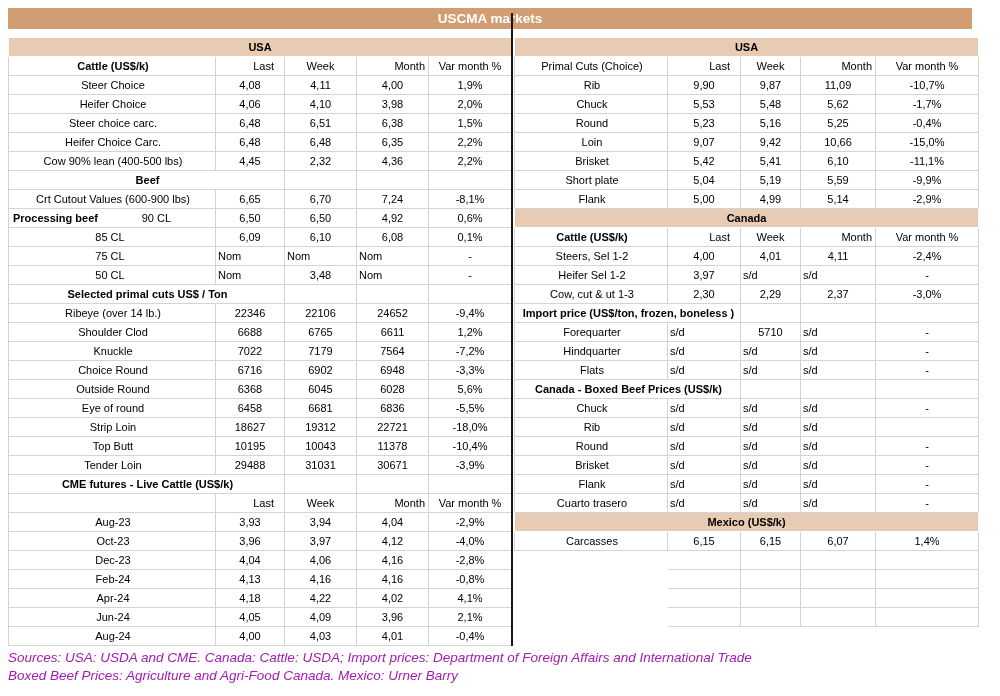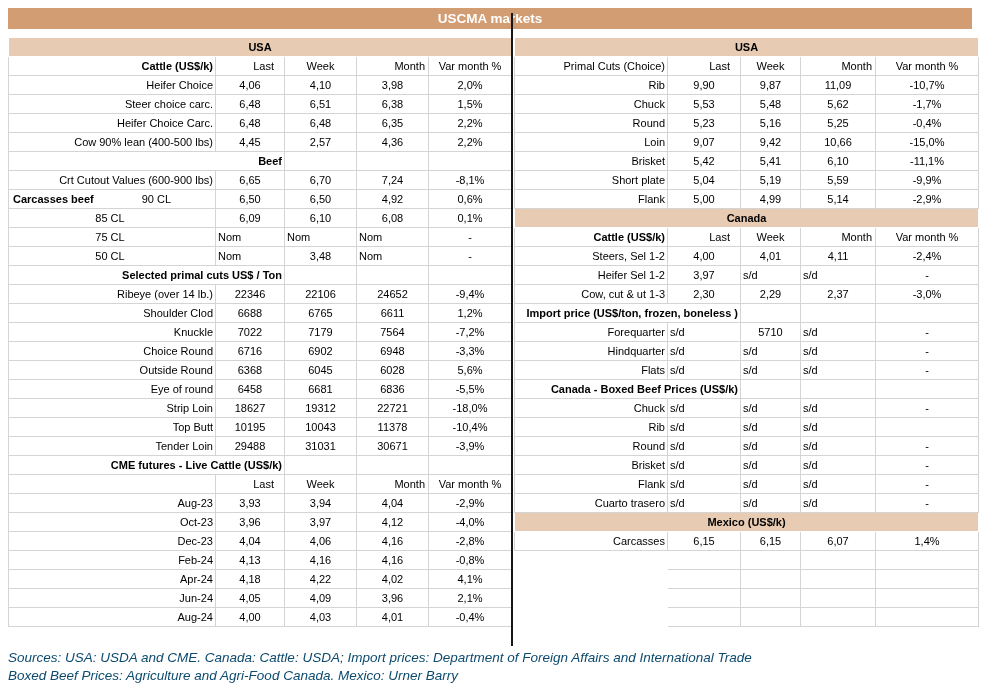--- a/index.html
+++ b/index.html
@@ -23,41 +23,41 @@
     position:absolute;top:37px;border-collapse:collapse;table-layout:fixed;
     font-size:11px;
   }
   #left-table{left:8px;width:503px;}
   #right-table{left:514px;width:464px;}
   td{
     height:18px;line-height:18px;padding:0 2px;
     border:1px solid var(--grid);
     overflow:hidden;white-space:nowrap;
   }
-  td.lbl{text-align:right;padding-left:4px;}
+  td.lbl{text-align:center;padding-left:4px;}
   td.lbl-r{text-align:center;padding-right:6px;}
   td.val{text-align:center;}
   td.txtval{text-align:left;padding-right:5px;}
   td.b{font-weight:bold;}
   td.band{
     background:var(--band2);font-weight:bold;text-align:center;
     border:1px solid #ffffff;
   }
   td.hc0{text-align:right;padding-right:10px;}
   td.hc1{text-align:center;}
   td.hc2{text-align:right;padding-right:3px;}
   td.hc3{text-align:center;}
   td.noborder{border:1px solid #ffffff;}
   .v-divider{
     position:absolute;left:511px;top:13px;width:2px;height:633px;
     background:#161616;
   }
   .footer{
     position:absolute;left:8px;top:649px;width:980px;
-    font-size:13.5px;font-style:italic;line-height:17.5px;color:#0c4a6e;
+    font-size:13.5px;font-style:italic;line-height:17.5px;color:#a21caf;
   }
   .flex-lbl{display:flex;justify-content:space-between;}
   .flex-lbl .main{font-weight:bold;}
   .flex-lbl .sub{font-weight:normal;margin-right:42px;}
 </style>
 </head>
 <body>
 
 <div class="title-band">USCMA markets</div>
 
@@ -74,20 +74,27 @@
         <td class="band" colspan="5">USA</td>
       </tr>
       <tr>
         <td class="lbl b">Cattle (US$/k)</td>
         <td class="hc0">Last</td>
         <td class="hc1">Week</td>
         <td class="hc2">Month</td>
         <td class="hc3">Var month %</td>
       </tr>
       <tr>
+        <td class="lbl">Steer Choice</td>
+        <td class="val">4,08</td>
+        <td class="val">4,11</td>
+        <td class="val">4,00</td>
+        <td class="val">1,9%</td>
+      </tr>
+      <tr>
         <td class="lbl">Heifer Choice</td>
         <td class="val">4,06</td>
         <td class="val">4,10</td>
         <td class="val">3,98</td>
         <td class="val">2,0%</td>
       </tr>
       <tr>
         <td class="lbl">Steer choice carc.</td>
         <td class="val">6,48</td>
         <td class="val">6,51</td>
@@ -97,41 +104,41 @@
       <tr>
         <td class="lbl">Heifer Choice Carc.</td>
         <td class="val">6,48</td>
         <td class="val">6,48</td>
         <td class="val">6,35</td>
         <td class="val">2,2%</td>
       </tr>
       <tr>
         <td class="lbl">Cow 90% lean (400-500 lbs)</td>
         <td class="val">4,45</td>
-        <td class="val">2,57</td>
+        <td class="val">2,32</td>
         <td class="val">4,36</td>
         <td class="val">2,2%</td>
       </tr>
       <tr>
         <td class="lbl b" colspan="2">Beef</td>
         <td class="val"></td>
         <td class="val"></td>
         <td class="val"></td>
       </tr>
       <tr>
         <td class="lbl">Crt Cutout Values (600-900 lbs)</td>
         <td class="val">6,65</td>
         <td class="val">6,70</td>
         <td class="val">7,24</td>
         <td class="val">-8,1%</td>
       </tr>
       <tr>
         <td class="lbl">
           <div class="flex-lbl">
-            <span class="main">Carcasses beef</span>
+            <span class="main">Processing beef</span>
             <span class="sub">90 CL</span>
           </div>
         </td>
         <td class="val">6,50</td>
         <td class="val">6,50</td>
         <td class="val">4,92</td>
         <td class="val">0,6%</td>
       </tr>
       <tr>
         <td class="lbl-r">85 CL</td>

